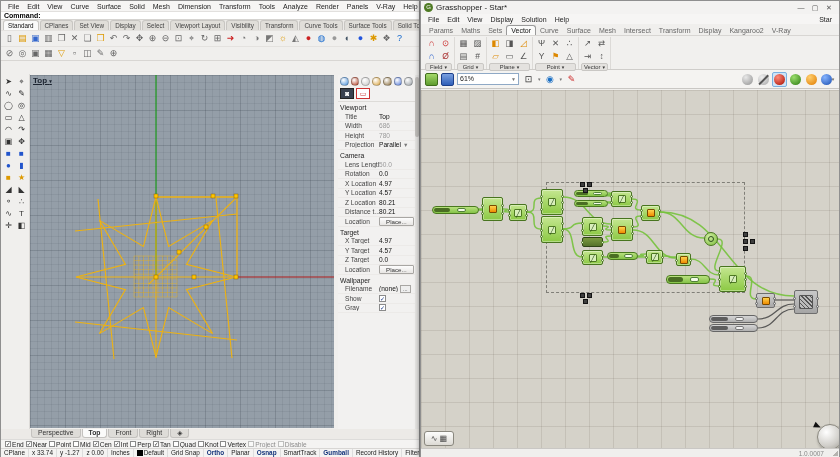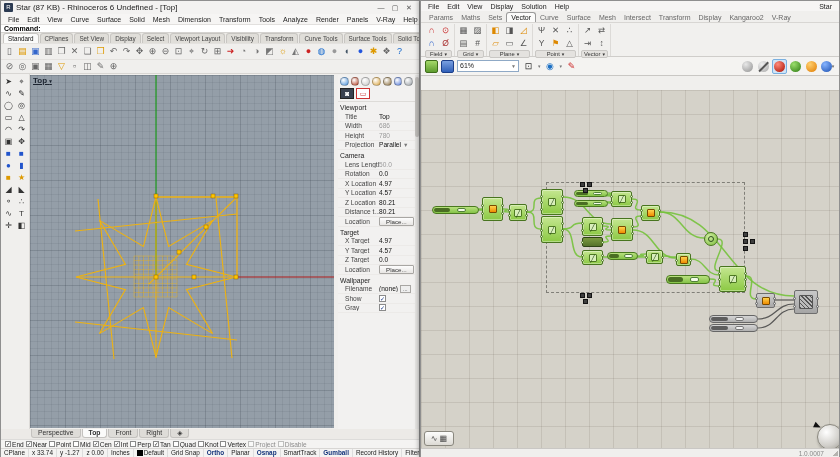--- a/index.html
+++ b/index.html
@@ -109,29 +109,20 @@
   #dash-rect{position:absolute;border:1px dashed rgba(60,60,55,.55);}
   #compass{position:absolute;border-radius:50%;background:radial-gradient(circle at 35% 30%,#ffffff,#cfcdc8 60%,#9a988f);border:1px solid #8a887f;box-shadow:1px 2px 3px rgba(0,0,0,.3);}
   #compass .needle{position:absolute;left:-4px;top:-2px;width:0;height:0;border-left:7px solid #111;border-top:3px solid transparent;border-bottom:3px solid transparent;transform:rotate(25deg);}
   #nav-widget{position:absolute;background:linear-gradient(#fdfdfc,#dcdad4);border:1px solid #8a887f;border-radius:3px;display:flex;align-items:center;justify-content:center;gap:2px;font-size:8px;color:#444;}
   svg{position:absolute;left:0;top:0;pointer-events:none;}
 </style>
 </head>
 <body>
 
 <div class="win" id="rhino-win">
-  <div class="titlebar">
-    <div class="appicon" style="background:#2b3a52;">R</div>
-    <span>Star (87 KB) - Rhinoceros 6 Undefined - [Top]</span>
-    <div class="wc" id="rhino-wc">
-        <span>—</span>
-        <span>▢</span>
-        <span>✕</span>
-      </div>
-  </div>
   <div class="menubar" id="rhino-menubar">
       <div class="mi">File</div>
       <div class="mi">Edit</div>
       <div class="mi">View</div>
       <div class="mi">Curve</div>
       <div class="mi">Surface</div>
       <div class="mi">Solid</div>
       <div class="mi">Mesh</div>
       <div class="mi">Dimension</div>
       <div class="mi">Transform</div>
@@ -478,20 +469,29 @@
       <div class="scell">
         <span>Record History</span>
       </div>
       <div class="scell">
         <span>Filter</span>
       </div>
     </div>
 </div>
 
 <div class="win" id="gh-win">
+  <div class="titlebar">
+    <div class="appicon" style="background:#4e7a23;border-radius:50%;">G</div>
+    <span>Grasshopper - Star*</span>
+    <div class="wc" id="gh-wc">
+        <span>—</span>
+        <span>▢</span>
+        <span>✕</span>
+      </div>
+  </div>
   <div class="menubar">
     <span id="gh-menus" style="display:flex;">
         <div class="mi">File</div>
         <div class="mi">Edit</div>
         <div class="mi">View</div>
         <div class="mi">Display</div>
         <div class="mi">Solution</div>
         <div class="mi">Help</div>
       </span>
     <span style="margin-left:auto;padding-right:4px;">Star</span>

